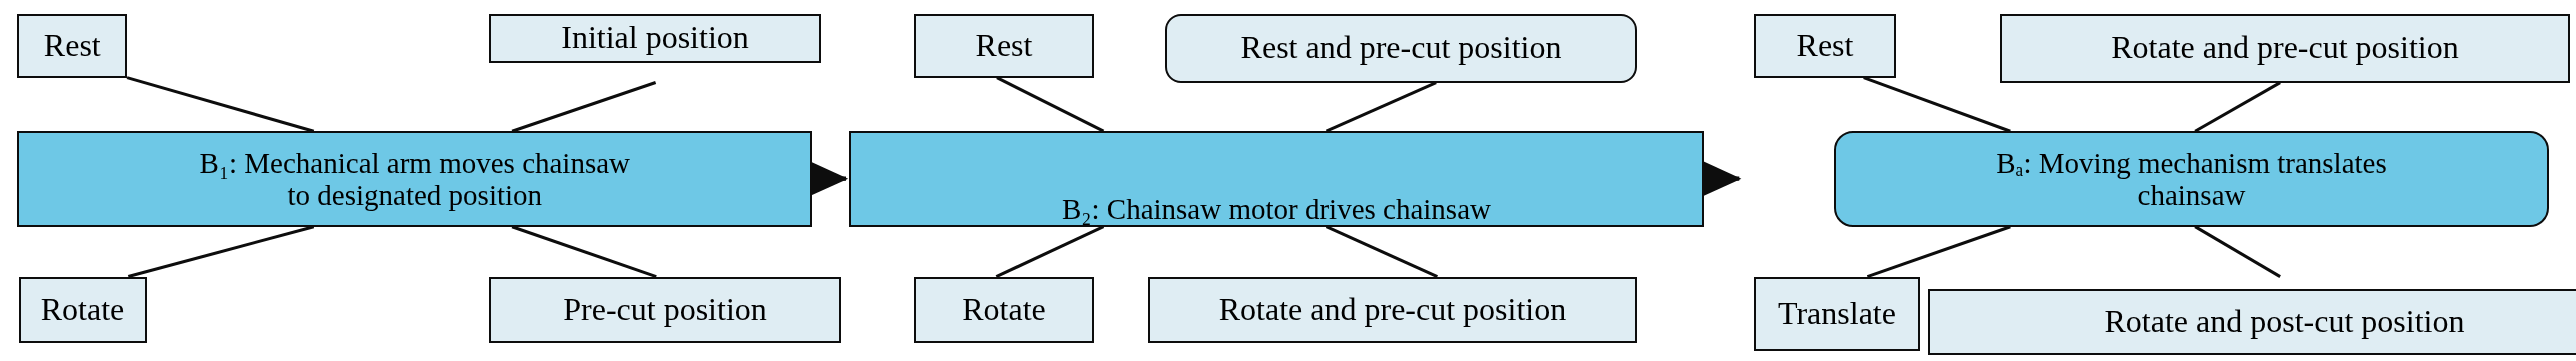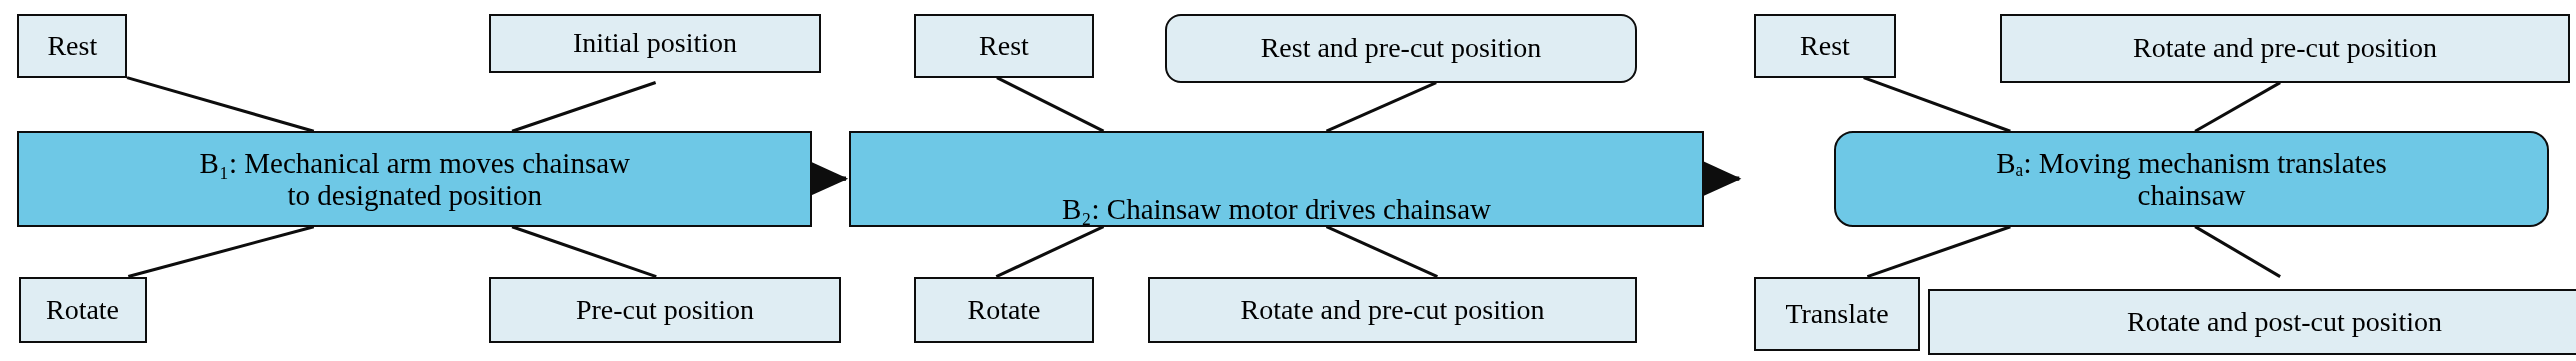--- a/index.html
+++ b/index.html
@@ -29,21 +29,21 @@
     border: 2.5px solid #0d0d0d;
     display: flex;
     align-items: center;
     justify-content: center;
     text-align: center;
     color: #000000;
     line-height: 1.12;
   }
   .attr-box {
     background: #dfedf3;
-    font-size: 28px;
+    font-size: 32px;
     padding: 0 2px;
   }
   .main-box {
     background: #6ec8e6;
     font-size: 29px;
     padding: 0 8.6px;
   }
   .main-box .txt { display: block; width: 100%; }
 </style>
 </head>
@@ -74,21 +74,21 @@
     <line x1="3562" y1="368" x2="3700" y2="449" stroke="#0d0d0d" stroke-width="5"></line>
 
     <line x1="1322" y1="290" x2="1372" y2="290" stroke="#0d0d0d" stroke-width="7" marker-end="url(#ah)"></line>
     <line x1="2770" y1="290" x2="2822" y2="290" stroke="#0d0d0d" stroke-width="7" marker-end="url(#ah)"></line>
   </svg>
 
   <div class="node attr-box" style="left:17.3px; top:13.6px; width:110px; height:64px;">
     <span>Rest</span>
   </div>
 
-  <div class="node attr-box" style="left:489px; top:13.6px; width:332px; height:59px;text-align:center;">
+  <div class="node attr-box" style="left:489px; top:13.6px; width:332px; height:49px;text-align:center;">
     <span>Initial position</span>
   </div>
 
   <div class="node main-box" style="left:17.3px; top:131px; width:795px; height:96px;">
     <span class="txt">
       <span>B₁: Mechanical arm moves chainsaw</span><br>
       <span>to designated position</span>
     </span>
   </div>
 

